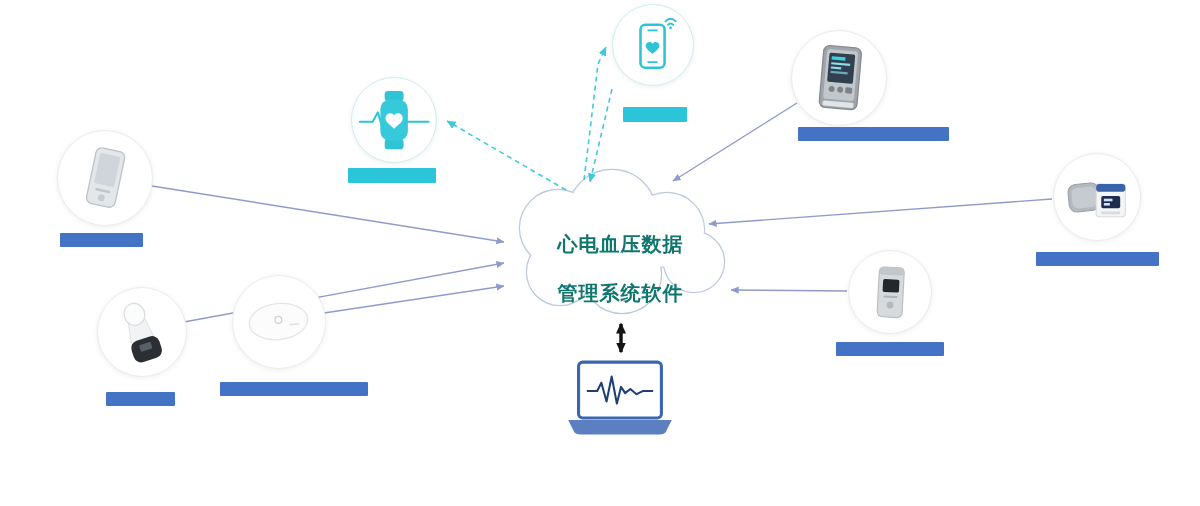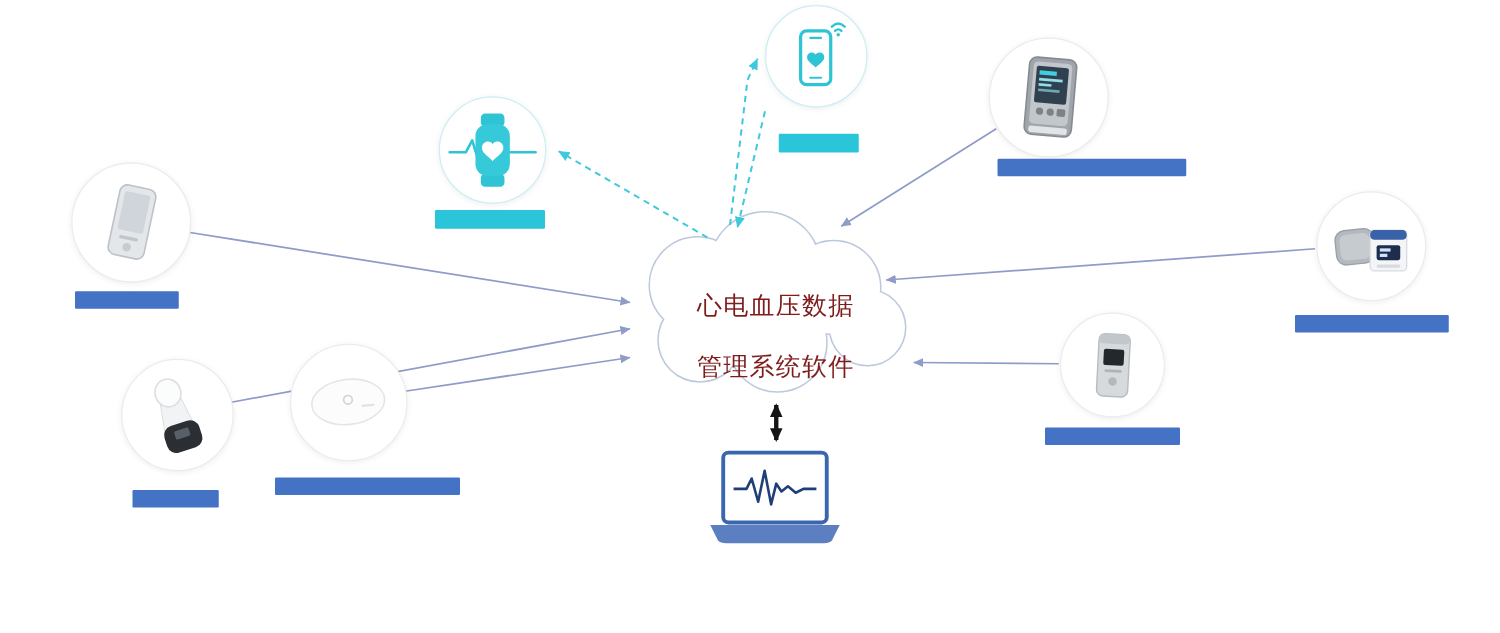--- a/index.html
+++ b/index.html
@@ -14,21 +14,21 @@
     border:1px solid #ececec;box-shadow:0 1px 5px rgba(0,0,0,0.07);
     display:flex;align-items:center;justify-content:center;z-index:2;
   }
   .node.teal{border-color:#cdeef4;}
   .node svg{width:86%;height:86%;}
   .bar{position:absolute;height:14px;border-radius:1px;z-index:2;}
   .bar.blue{background:#4472c4;}
   .bar.cyan{background:#2bc5d9;height:15px;}
   .cloud-text{
     position:absolute;left:543px;width:155px;text-align:center;
-    font-weight:normal;font-size:20px;letter-spacing:1px;color:#7f1d1d;z-index:3;
+    font-weight:bold;font-size:20px;letter-spacing:1px;color:#0f766e;z-index:3;
   }
   .laptop{position:absolute;left:562px;top:360px;width:116px;height:76px;z-index:2;}
 </style>
 </head>
 <body>
 
 <div class="canvas">
 
   <div class="layer">
     <svg width="1200" height="506" viewBox="0 0 1200 506">

